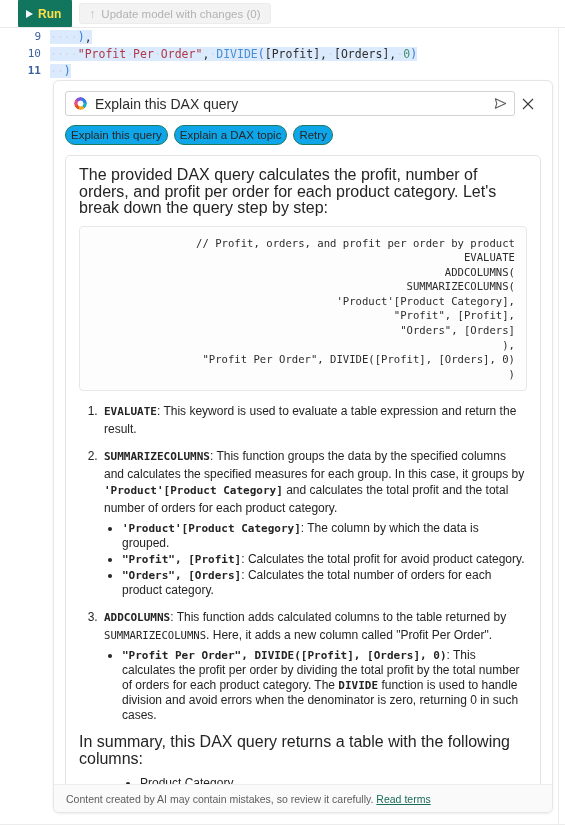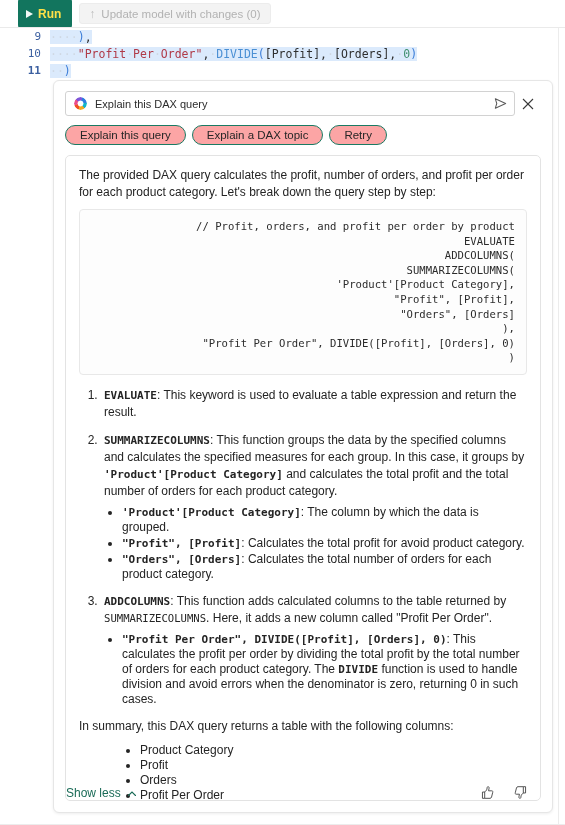--- a/index.html
+++ b/index.html
@@ -105,50 +105,50 @@
         #f25022 0deg, #f25022 55deg,
         #e94d8a 55deg, #e94d8a 110deg,
         #7f56d9 110deg, #7f56d9 175deg,
         #2e7de0 175deg, #2e7de0 245deg,
         #13b4c8 245deg, #13b4c8 300deg,
         #f2a922 300deg, #f2a922 360deg);
     -webkit-mask: radial-gradient(circle at 50% 50%, transparent 2.6px, #000 3.3px);
             mask: radial-gradient(circle at 50% 50%, transparent 2.6px, #000 3.3px);
   }
   .askinput .qtext {
-    flex: 1; font-size: 11px; color: #2c2c2c;
+    flex: 1; font-size: 14px; color: #2c2c2c;
     font-family: "Liberation Sans", sans-serif;
     overflow: hidden; white-space: nowrap;
   }
   .send-icon { width: 15px; height: 15px; flex: 0 0 15px; color: #5c5c5c; }
   .close-icon {
     width: 26px; height: 25px; flex: 0 0 26px;
     display: flex; align-items: center; justify-content: center;
     color: #3a3a3a; cursor: pointer;
   }
 
   .pills { display: flex; gap: 6px; margin-top: 9px; }
   .pill {
-    border: 1px solid #1a7a63; color: #262626; background: #fca5a5;
-    border-radius: 11px; height: 20px; padding: 0 14px;
+    border: 1px solid #1a7a63; color: #262626; background: #0ea5e9;
+    border-radius: 11px; height: 20px; padding: 0 5px;
     font-size: 11.5px; display: flex; align-items: center; cursor: pointer;
     font-family: "Liberation Sans", sans-serif;
   }
 
   
   .answer {
     margin: 10px 11px 0 11px;
     border: 1px solid #e3e3e3; border-radius: 5px;
     background: #fff;
     padding: 11px 13px 0 13px;
     height: 646px;
     position: relative;
   }
   .p {
-    font-size: 12px; color: #242424; line-height: 16.5px;
+    font-size: 16px; color: #242424; line-height: 16.5px;
     margin: 0 0 9px 0;
     font-family: "Liberation Sans", sans-serif;
   }
   .codeblock {
     border: 1px solid #e8e8e8; border-radius: 4px; background: #fdfdfd;
     padding: 9px 11px; margin: 0 0 12px 0;
     font-family: "DejaVu Sans Mono", monospace;
     font-size: 10.6px; line-height: 14.6px; color: #2b2b2b;
     white-space: pre;
     text-align: right;
@@ -337,18 +337,22 @@
           <span class="fbicon">
             <svg viewBox="0 0 16 16" fill="none" stroke="currentColor" stroke-width="1" stroke-linejoin="round">
               <path d="M11 1.8 L11 8.8 C9.4 9.4 8.5 10.9 8.4 13 C8.4 14 7.8 14.4 7.1 14.2 C6.4 14 6.1 13.2 6.4 12 L6.9 9.8 L3.4 9.8 C2.6 9.8 2.1 9.1 2.4 8.3 L3.7 3.1 C3.9 2.3 4.5 1.8 5.3 1.8 Z"></path>
               <path d="M11 8.5 L13.4 8.5 L13.4 1.8 L11 1.8"></path>
             </svg>
           </span>
         </div>
       </div>
     </div>
 
+    <div class="disclaimer">
+      <span>Content created by AI may contain mistakes, so review it carefully.</span>
+      <a href="#">Read terms</a>
+    </div>
 
   </div>
 
   <div class="rdiv"></div>
   <div class="bdiv"></div>
 </div>
 
 </body></html>

